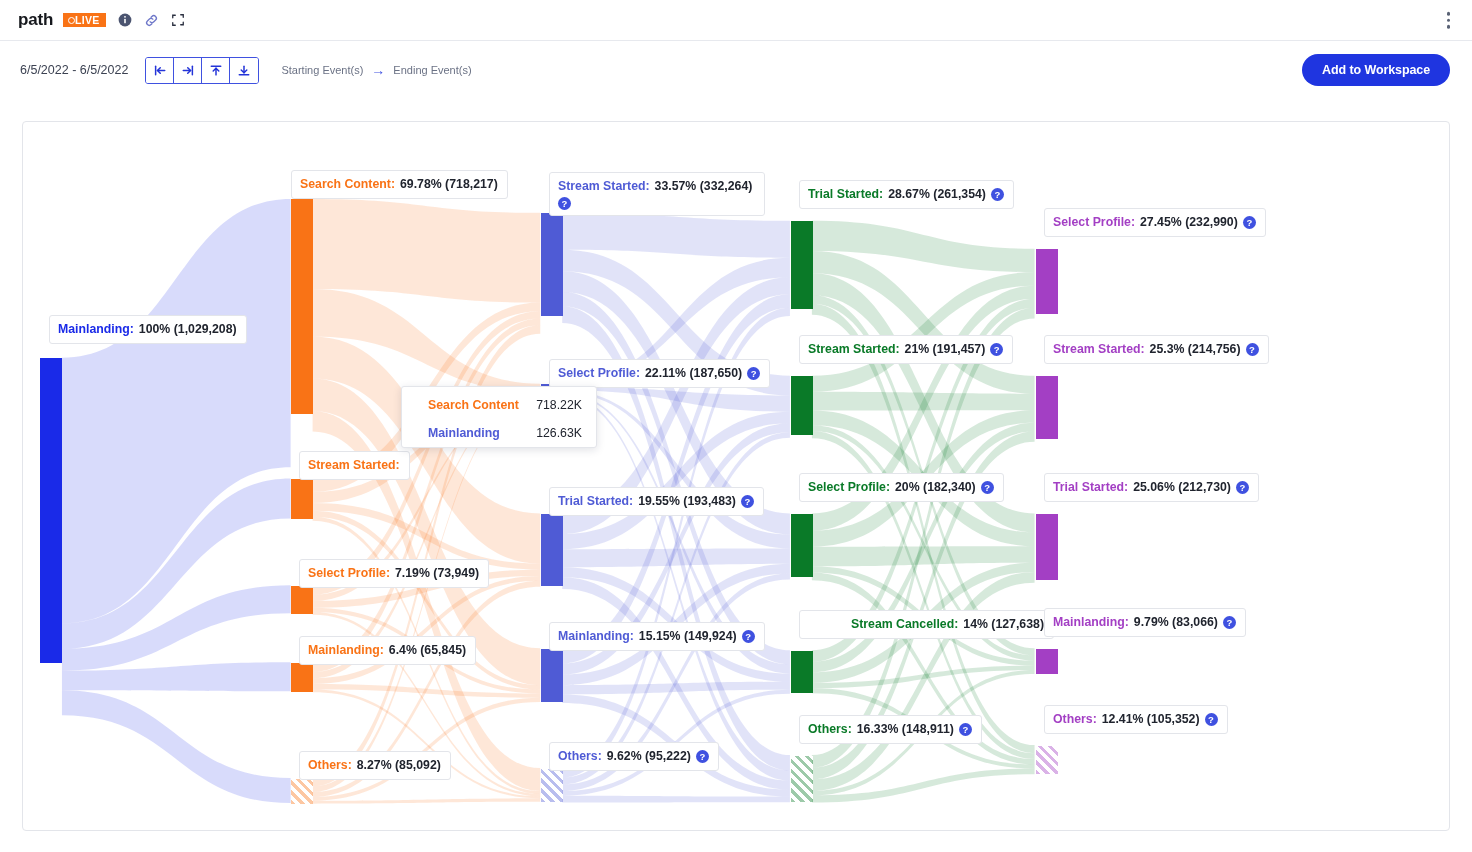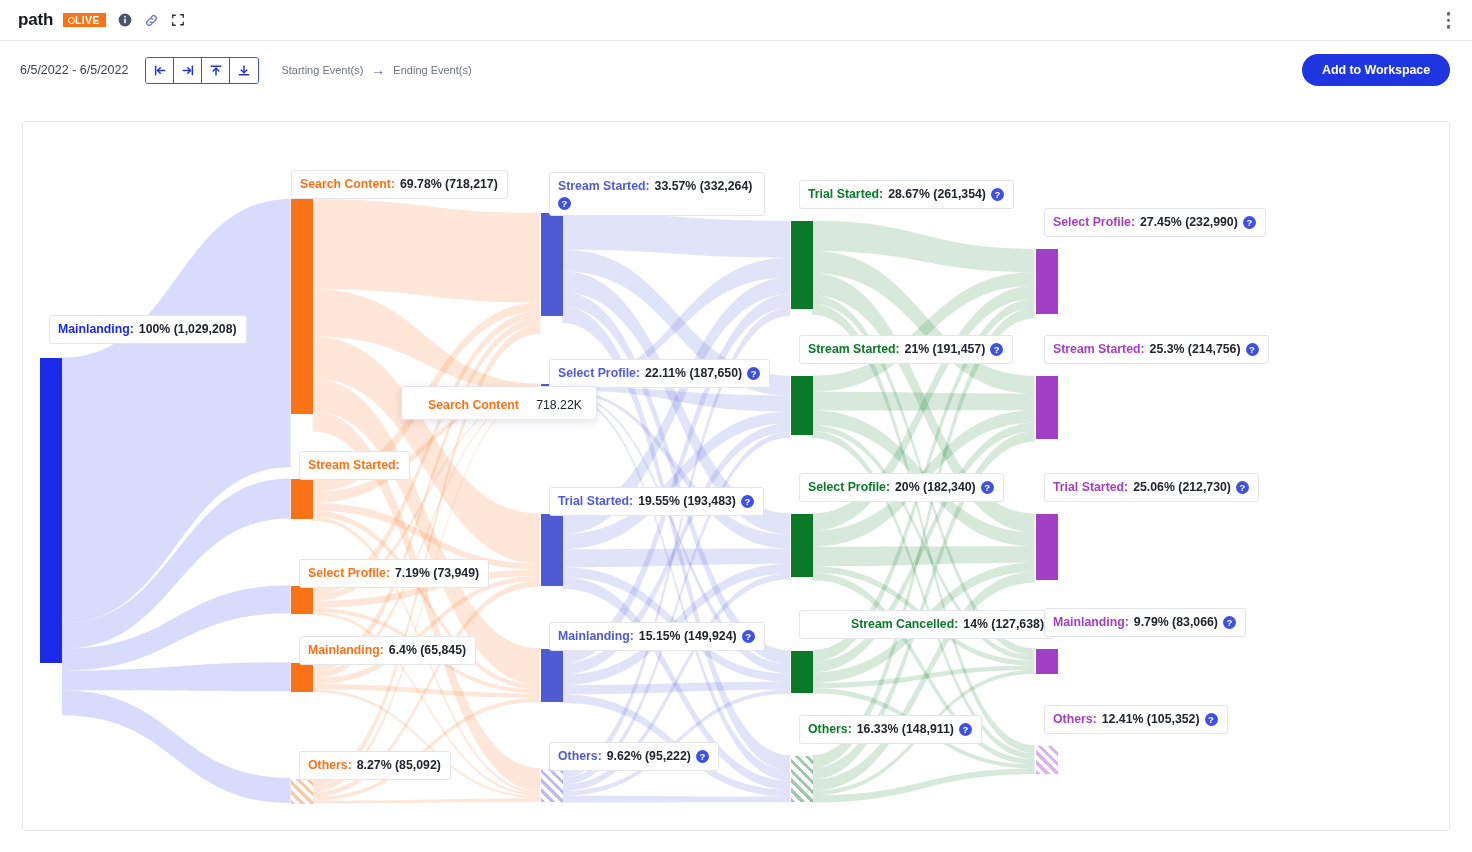--- a/index.html
+++ b/index.html
@@ -394,15 +394,19 @@
           <span class="vl">12.41% (105,352)</span>
           <span class="q">?</span>
         </div>
       </div>
 
     <div class="tooltip" style="left:378px; top:264px;">
       <div class="tt-row">
         <span class="k" style="color:#f97316">Search Content</span>
         <span class="v">718.22K</span>
       </div>
+      <div class="tt-row">
+        <span class="k" style="color:#4f5bd5">Mainlanding</span>
+        <span class="v">126.63K</span>
+      </div>
     </div>
   </div>
 </div>
 
 </body></html>

